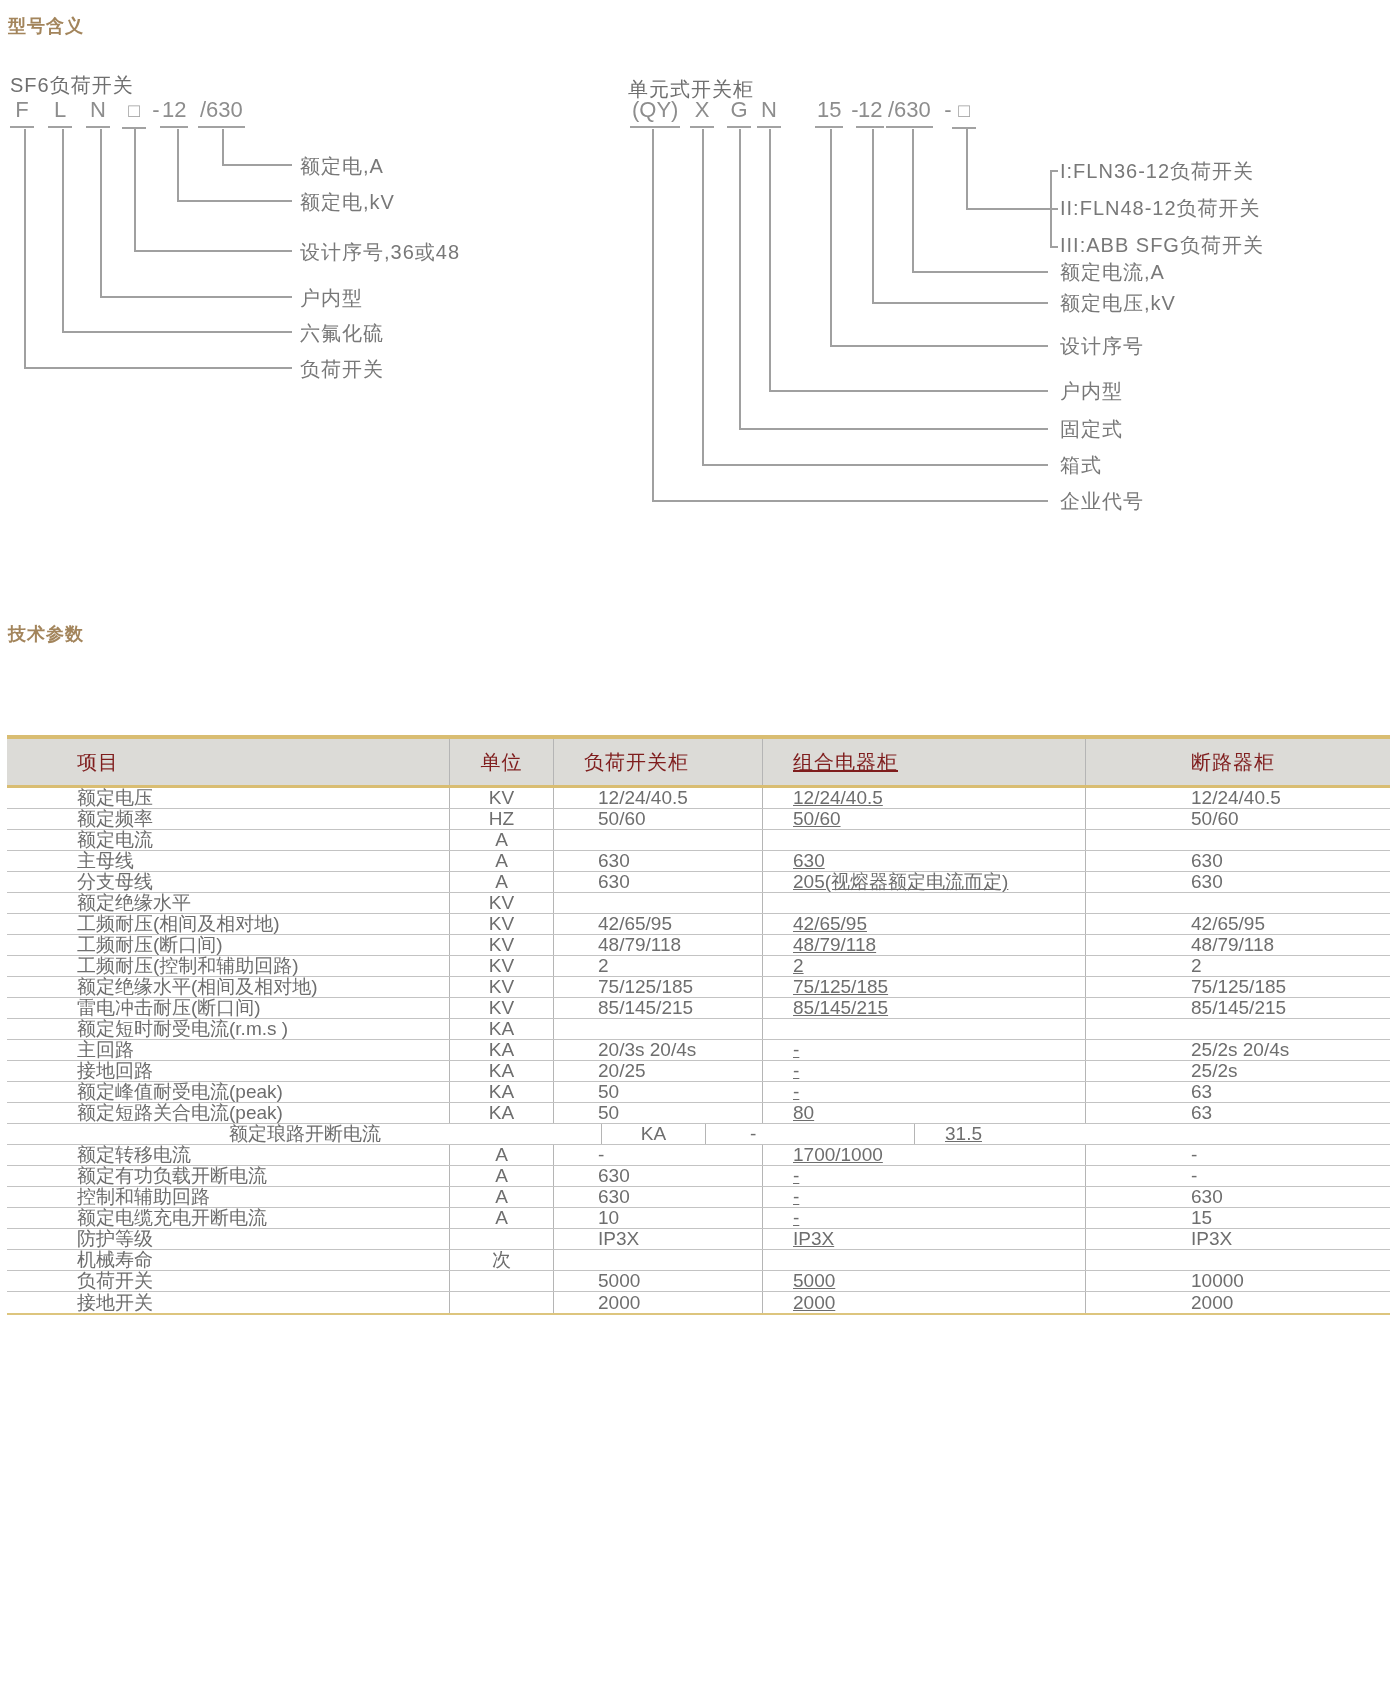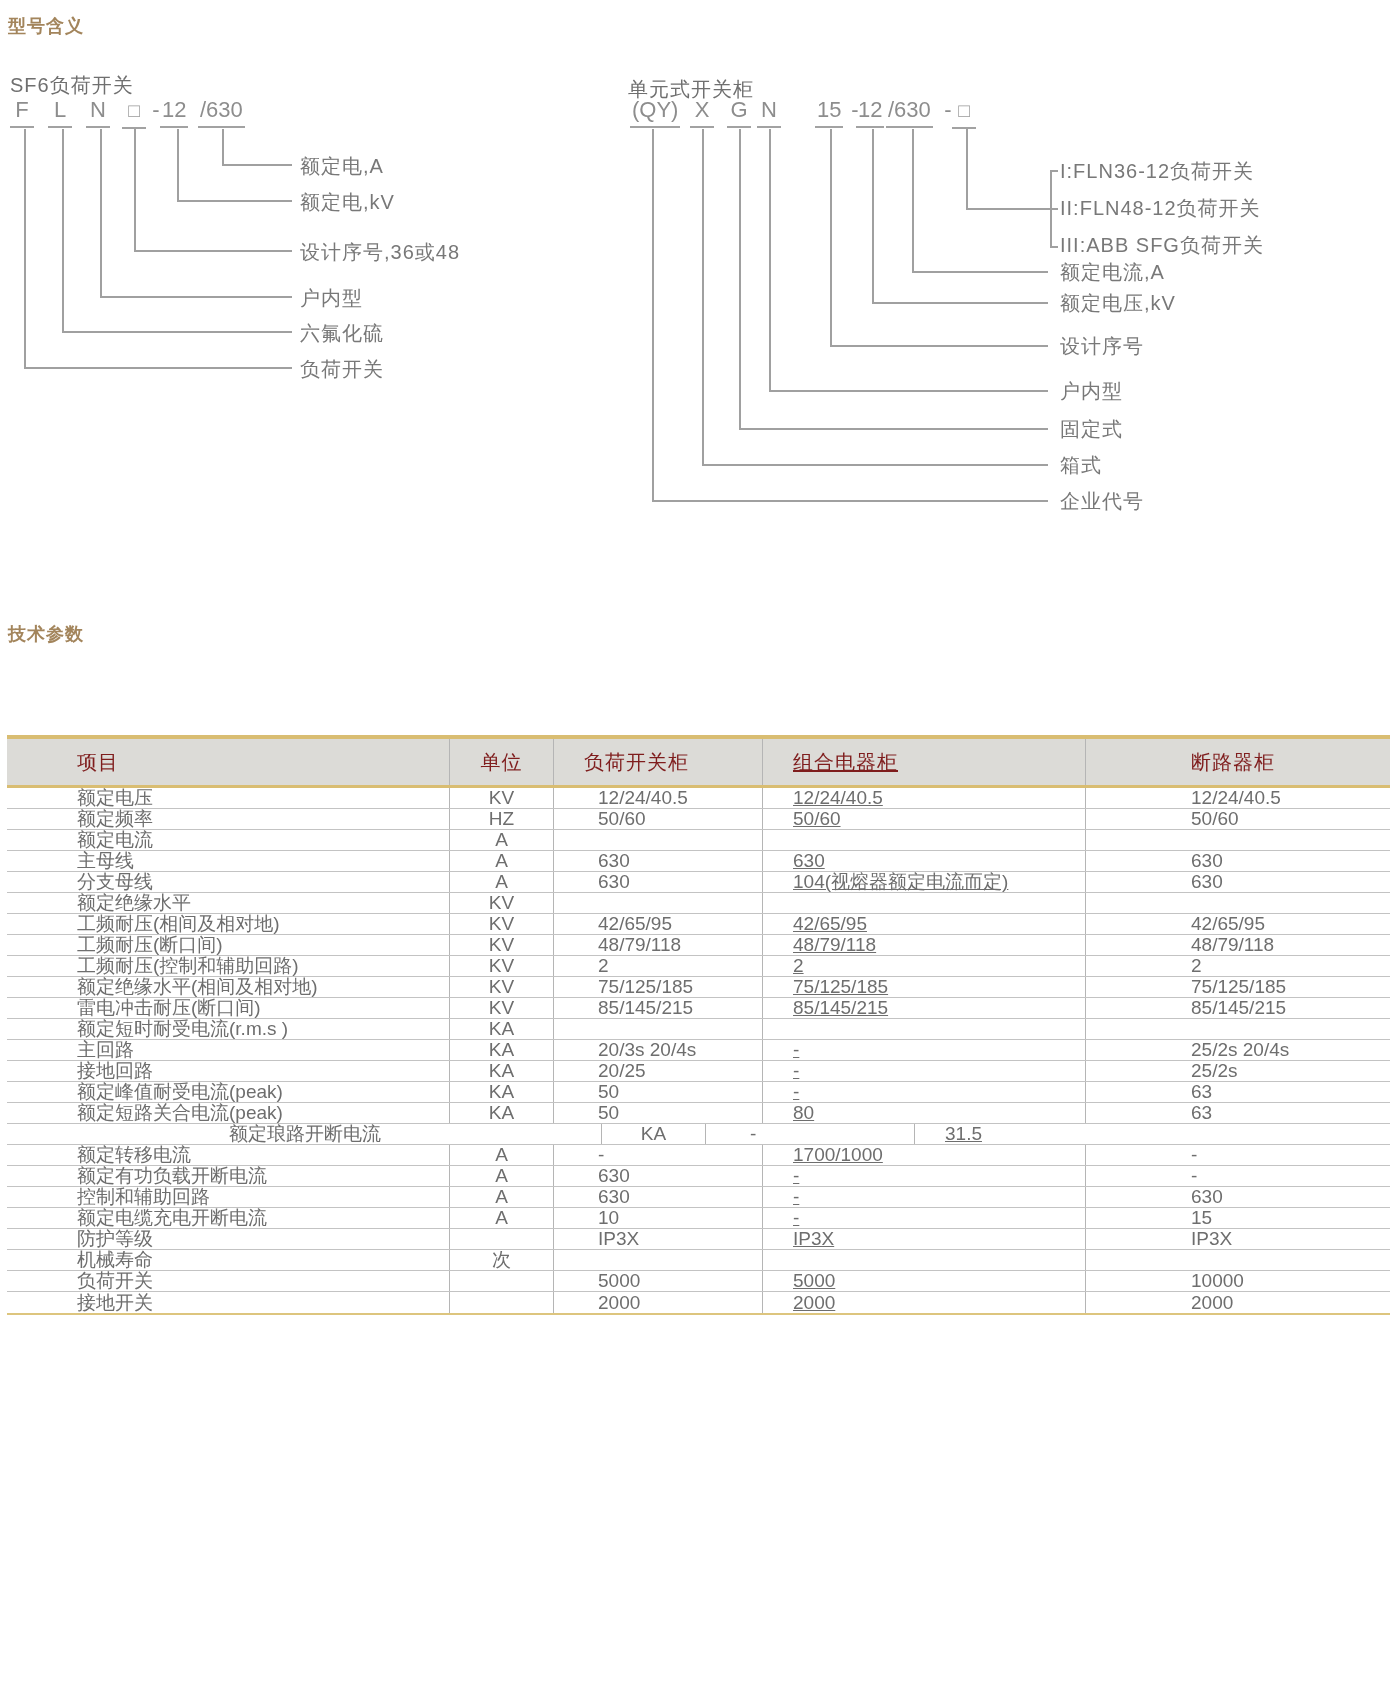--- a/index.html
+++ b/index.html
@@ -171,21 +171,21 @@
         <div class="cell c0">主母线</div>
         <div class="cell c1">A</div>
         <div class="cell c2">630</div>
         <div class="cell c3">630</div>
         <div class="cell c4">630</div>
       </div>
       <div class="trow">
         <div class="cell c0">分支母线</div>
         <div class="cell c1">A</div>
         <div class="cell c2">630</div>
-        <div class="cell c3">104(视熔器额定电流而定)</div>
+        <div class="cell c3">205(视熔器额定电流而定)</div>
         <div class="cell c4">630</div>
       </div>
       <div class="trow">
         <div class="cell c0">额定绝缘水平</div>
         <div class="cell c1">KV</div>
         <div class="cell c2"></div>
         <div class="cell c3"></div>
         <div class="cell c4"></div>
       </div>
       <div class="trow">

